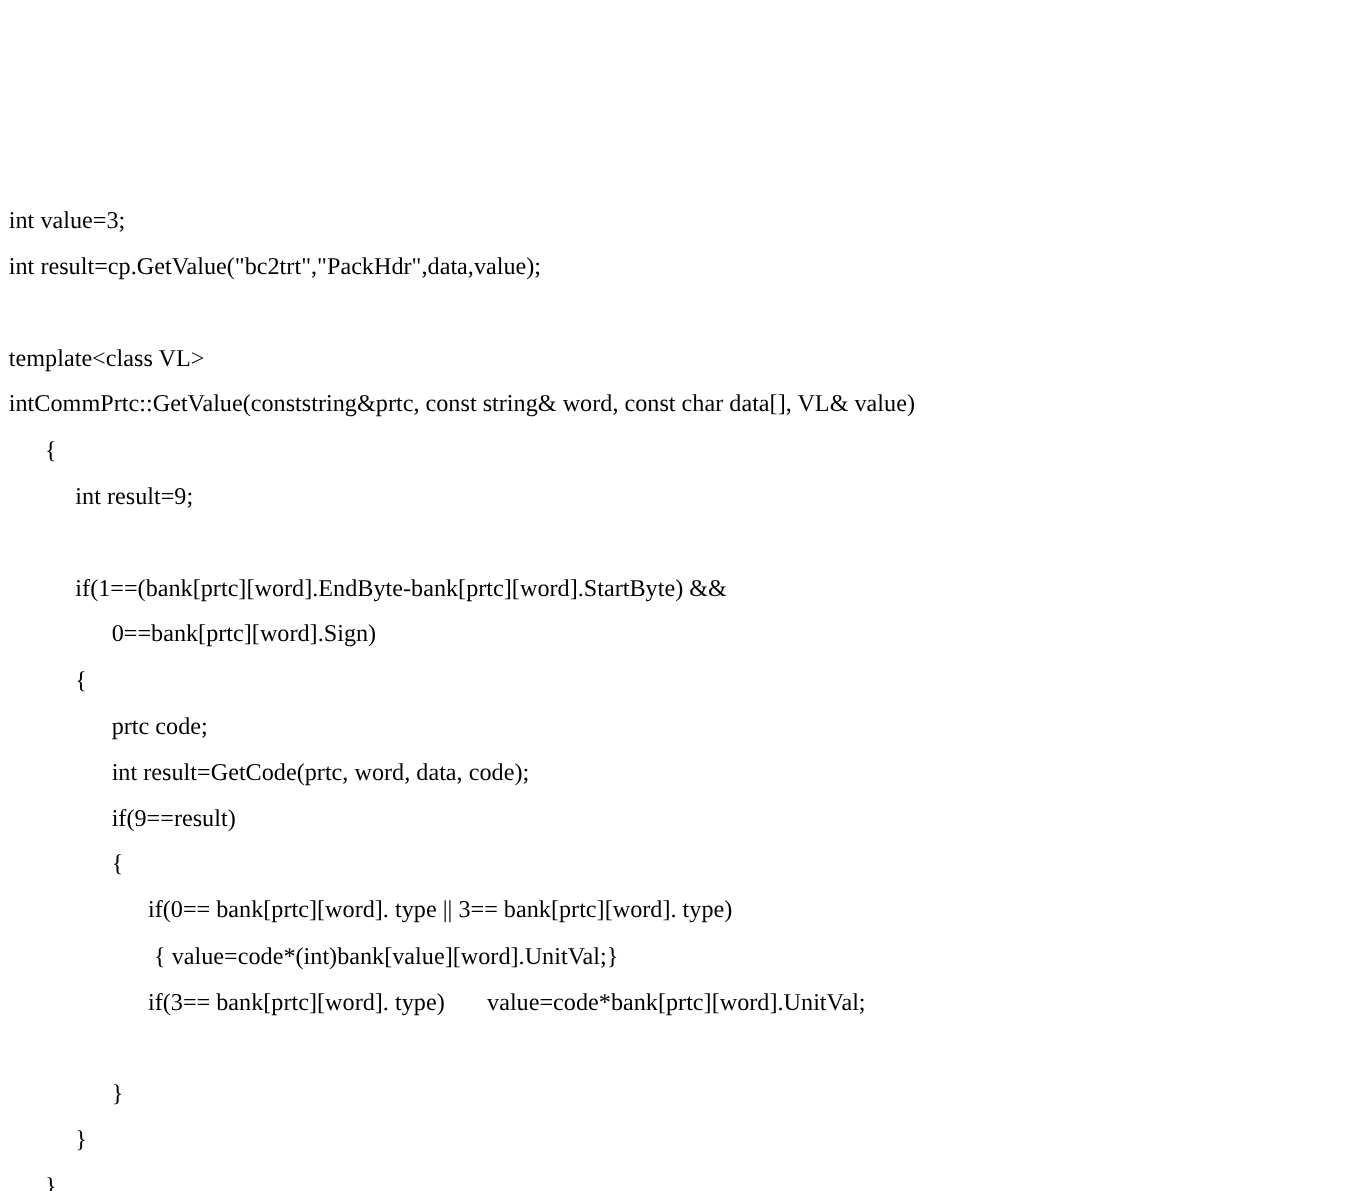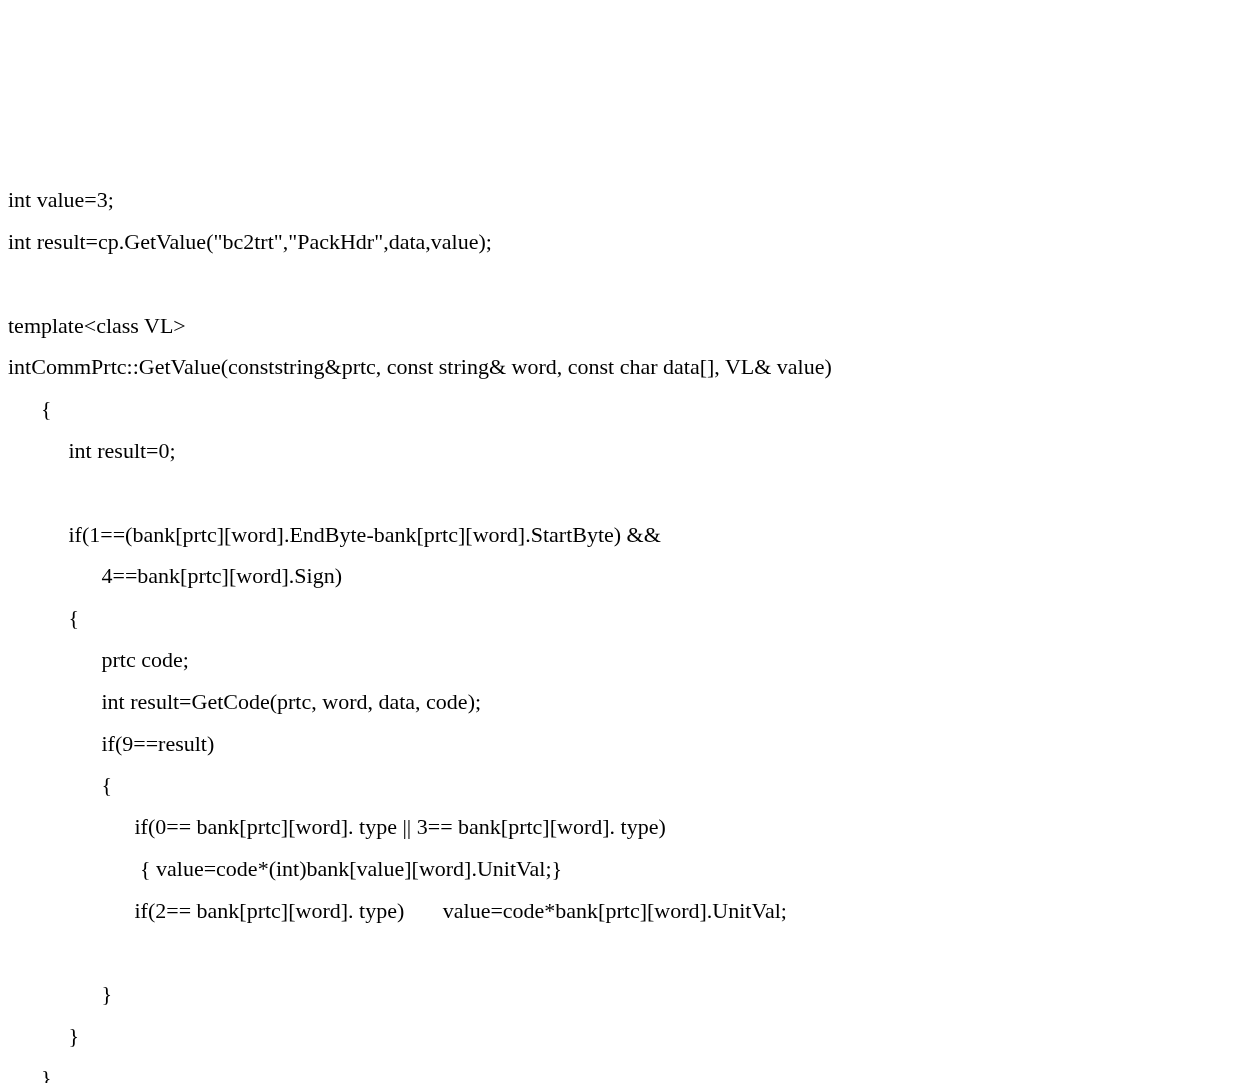--- a/index.html
+++ b/index.html
@@ -20,31 +20,31 @@
 <body>
 
 
 <div class="code-block">
 <span>int value=3;</span>
 <span>int result=cp.GetValue("bc2trt","PackHdr",data,value);</span>
 <span></span>
 <span>template&lt;class VL&gt;</span>
 <span>intCommPrtc::GetValue(conststring&amp;prtc, const string&amp; word, const char data[], VL&amp; value)</span>
 <span>      {</span>
-<span>           int result=0;</span>
+<span>           int result=9;</span>
 <span></span>
 <span>           if(1==(bank[prtc][word].EndByte-bank[prtc][word].StartByte) &amp;&amp;</span>
-<span>                 4==bank[prtc][word].Sign)</span>
+<span>                 0==bank[prtc][word].Sign)</span>
 <span>           {</span>
 <span>                 prtc code;</span>
 <span>                 int result=GetCode(prtc, word, data, code);</span>
 <span>                 if(9==result)</span>
 <span>                 {</span>
 <span>                       if(0== bank[prtc][word]. type || 3== bank[prtc][word]. type)</span>
 <span>                        { value=code*(int)bank[value][word].UnitVal;}</span>
-<span>                       if(2== bank[prtc][word]. type)       value=code*bank[prtc][word].UnitVal;</span>
+<span>                       if(3== bank[prtc][word]. type)       value=code*bank[prtc][word].UnitVal;</span>
 <span></span>
 <span>                 }</span>
 <span>           }</span>
 <span>      }</span>
 </div>
 
 
 
 </body></html>

